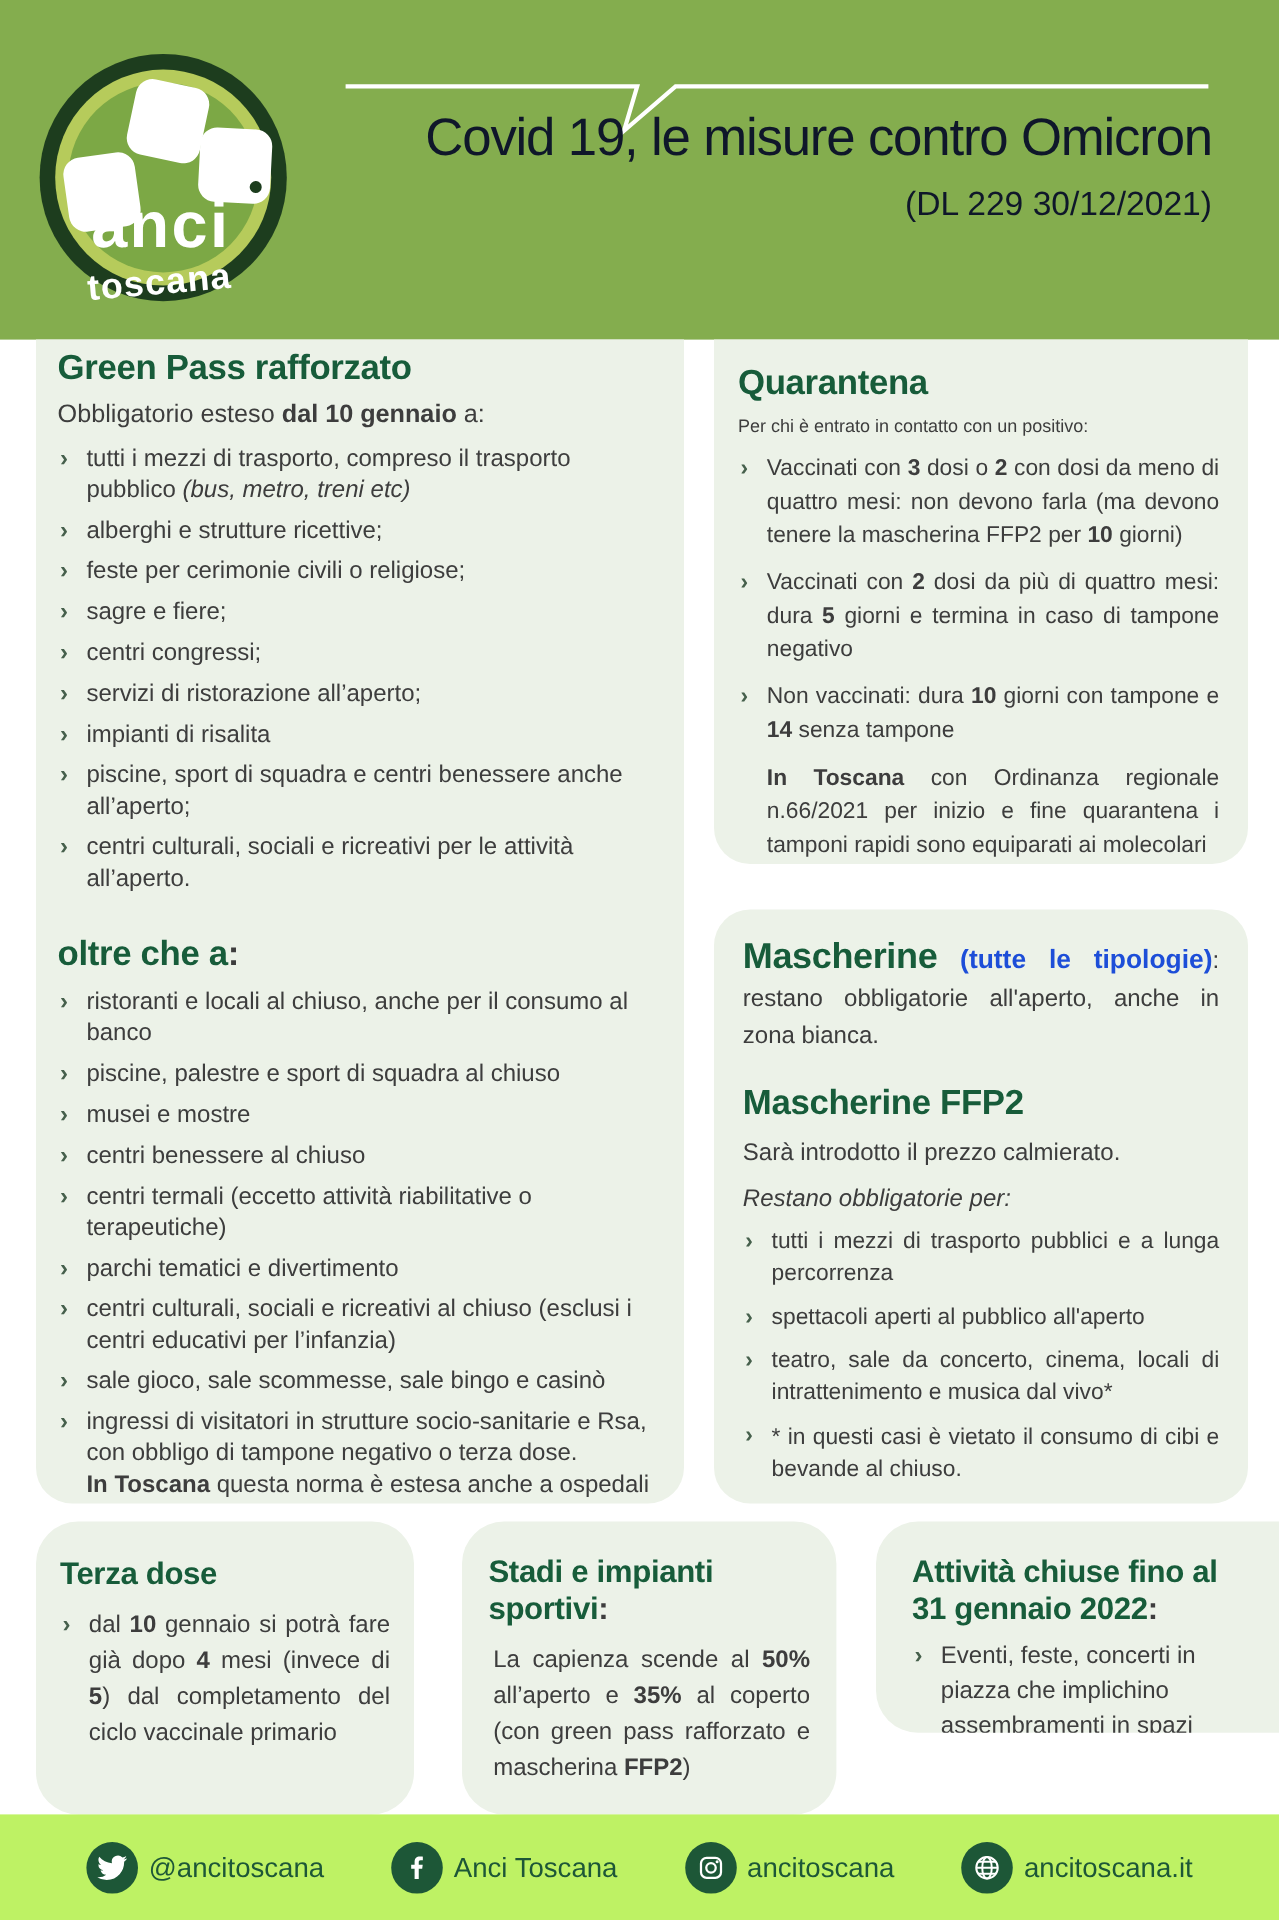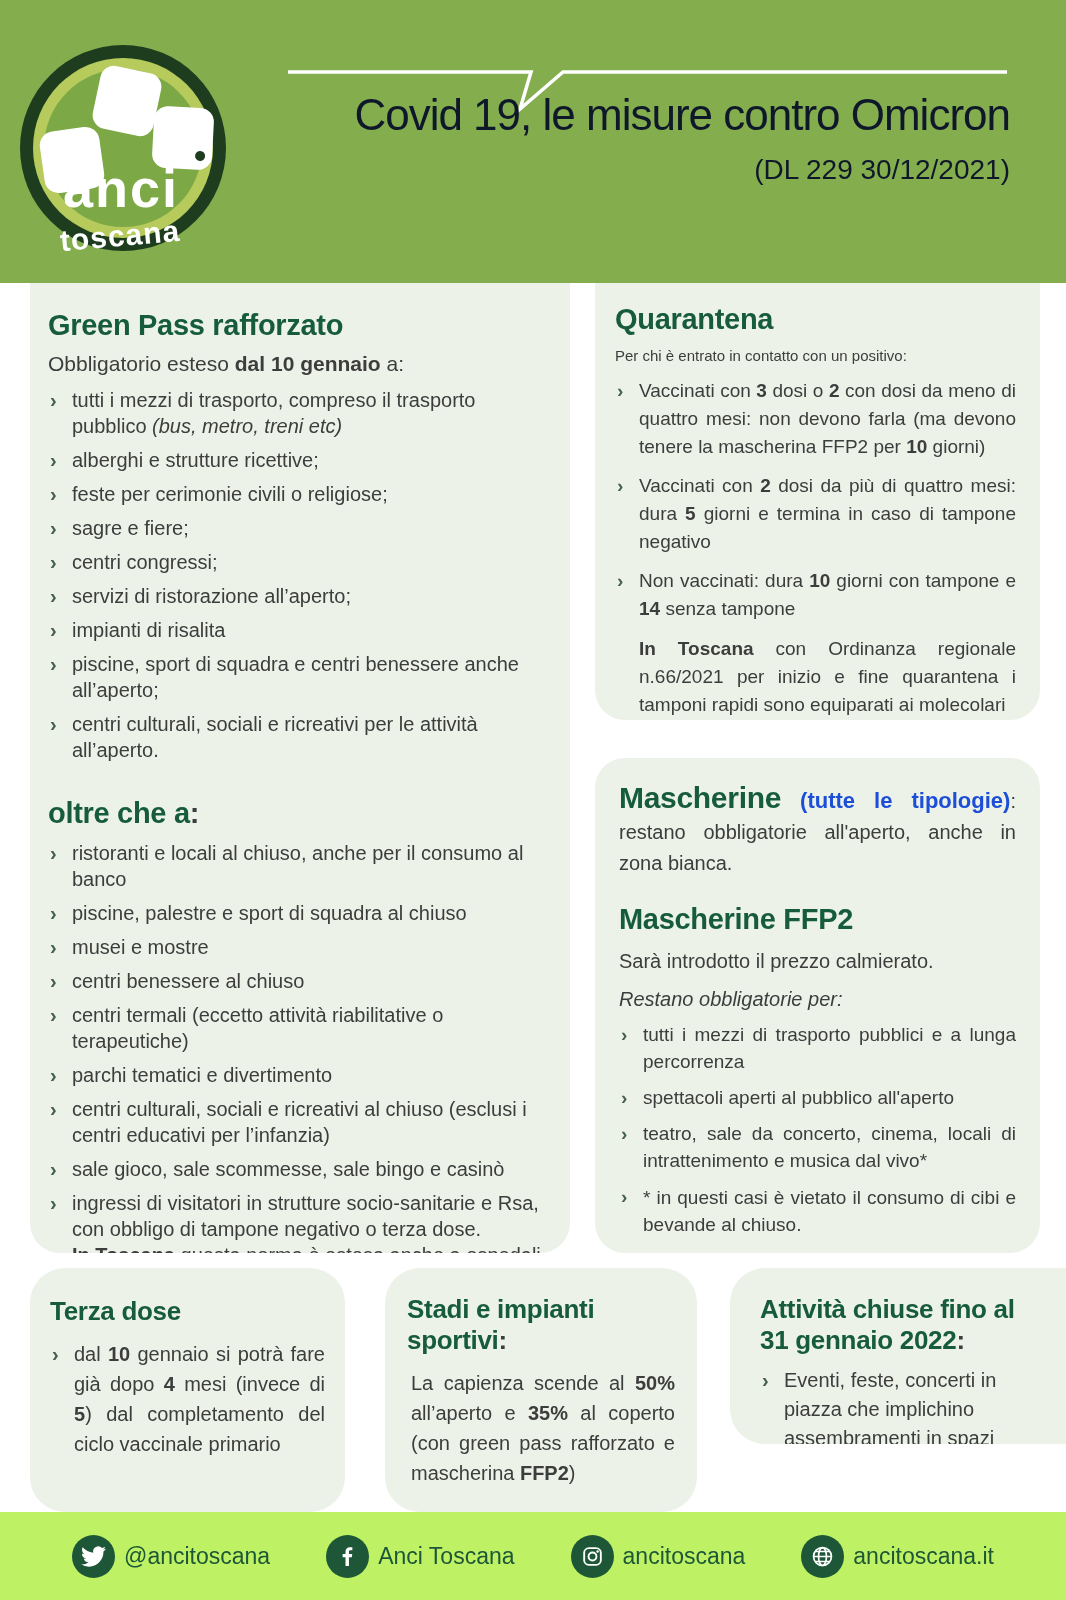--- a/index.html
+++ b/index.html
@@ -13,41 +13,41 @@
     --logo-disc:#7ca845;
   }
   *{box-sizing:border-box;margin:0;padding:0}
   html,body{background:#ffffff}
   body{font-family:"Liberation Sans","DejaVu Sans",sans-serif;color:var(--text)}
   .page{position:relative;width:1066px;height:1600px;background:#ffffff;overflow:hidden;margin:0 auto}
 
   
   .header{position:absolute;left:0;top:0;width:1066px;height:283px;background:var(--header-green)}
   .bubble-line{position:absolute;left:0;top:0;width:1066px;height:283px;pointer-events:none}
-  .logo{position:absolute;left:20px;top:45px;width:206px;height:206px}
+  .logo{position:absolute;left:33px;top:45px;width:206px;height:206px}
   .logo-outer{position:absolute;inset:0;background:var(--logo-dark);border-radius:50%}
   .logo-ring{position:absolute;inset:13px;background:var(--logo-ring);border-radius:50%}
   .logo-disc{position:absolute;inset:24px;background:var(--logo-disc);border-radius:50%}
   .sq{position:absolute;background:#fff;border-radius:14px;z-index:2}
   .sq1{left:76px;top:24px;width:62px;height:64px;transform:rotate(12deg)}
   .sq2{left:22px;top:84px;width:60px;height:62px;transform:rotate(-8deg)}
   .sq3{left:133px;top:62px;width:60px;height:62px;transform:rotate(3deg)}
   .sq-dot{position:absolute;right:7px;bottom:9px;width:10px;height:10px;background:var(--logo-dark);border-radius:50%}
   .logo-word1{position:absolute;left:0;right:4px;top:112px;z-index:3;text-align:center;
     color:#fff;font-size:54px;font-weight:bold;letter-spacing:2px}
   .logo-word2{position:absolute;left:0;right:6px;top:174px;z-index:3;text-align:center;
     color:#fff;font-size:30px;font-weight:bold;letter-spacing:1px;transform:rotate(-5deg)}
   .title-block{position:absolute;right:56px;top:90px;text-align:right;color:#0f172a}
   .main-title{font-size:44px;font-weight:normal;letter-spacing:-1px;white-space:nowrap}
   .sub-title{font-size:28px;font-weight:normal;margin-top:14px}
 
   
   .panel{background:var(--panel-green);overflow:hidden}
   .panel-left{position:absolute;left:30px;top:283px;width:540px;height:970px;
-    border-radius:0 0 30px 30px;padding:26px 18px 10px 18px}
+    border-radius:0 0 30px 30px;padding:8px 18px 10px 18px}
   .box-quarantena{position:absolute;left:595px;top:283px;width:445px;height:437px;
     border-radius:0 0 30px 30px;padding:20px 24px 6px 20px}
   .box-mascherine{position:absolute;left:595px;top:758px;width:445px;height:495px;
     border-radius:30px;padding:24px 24px 10px 24px}
   .box-terza{position:absolute;left:30px;top:1268px;width:315px;height:244px;
     border-radius:35px;padding:28px 20px 18px 20px}
   .box-stadi{position:absolute;left:385px;top:1268px;width:312px;height:244px;
     border-radius:35px;padding:26px 22px 18px 22px}
   .box-attivita{position:absolute;left:730px;top:1268px;width:336px;height:176px;
     border-radius:35px 0 0 35px;padding:26px 24px 18px 30px}

